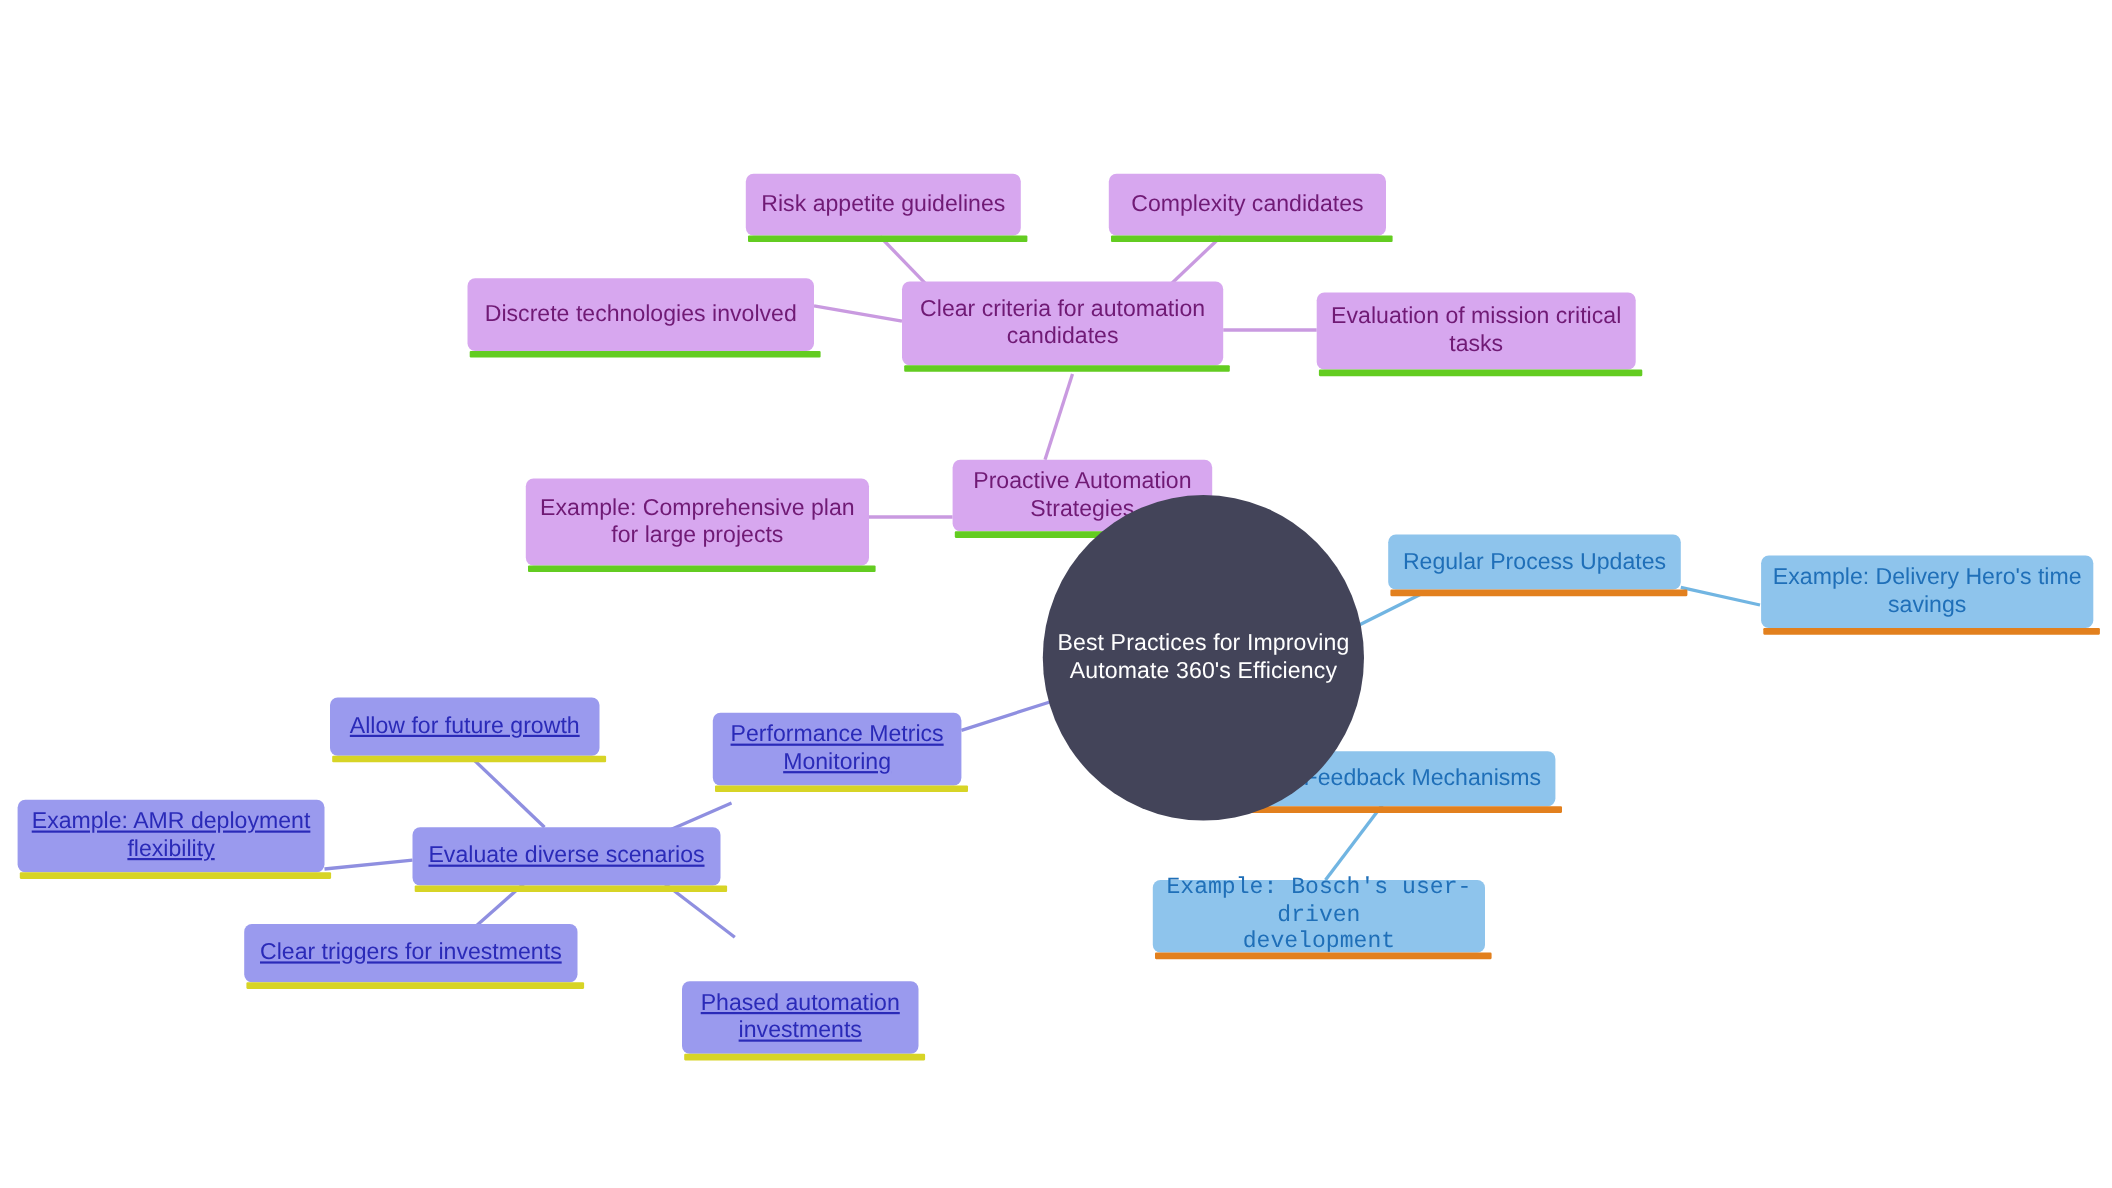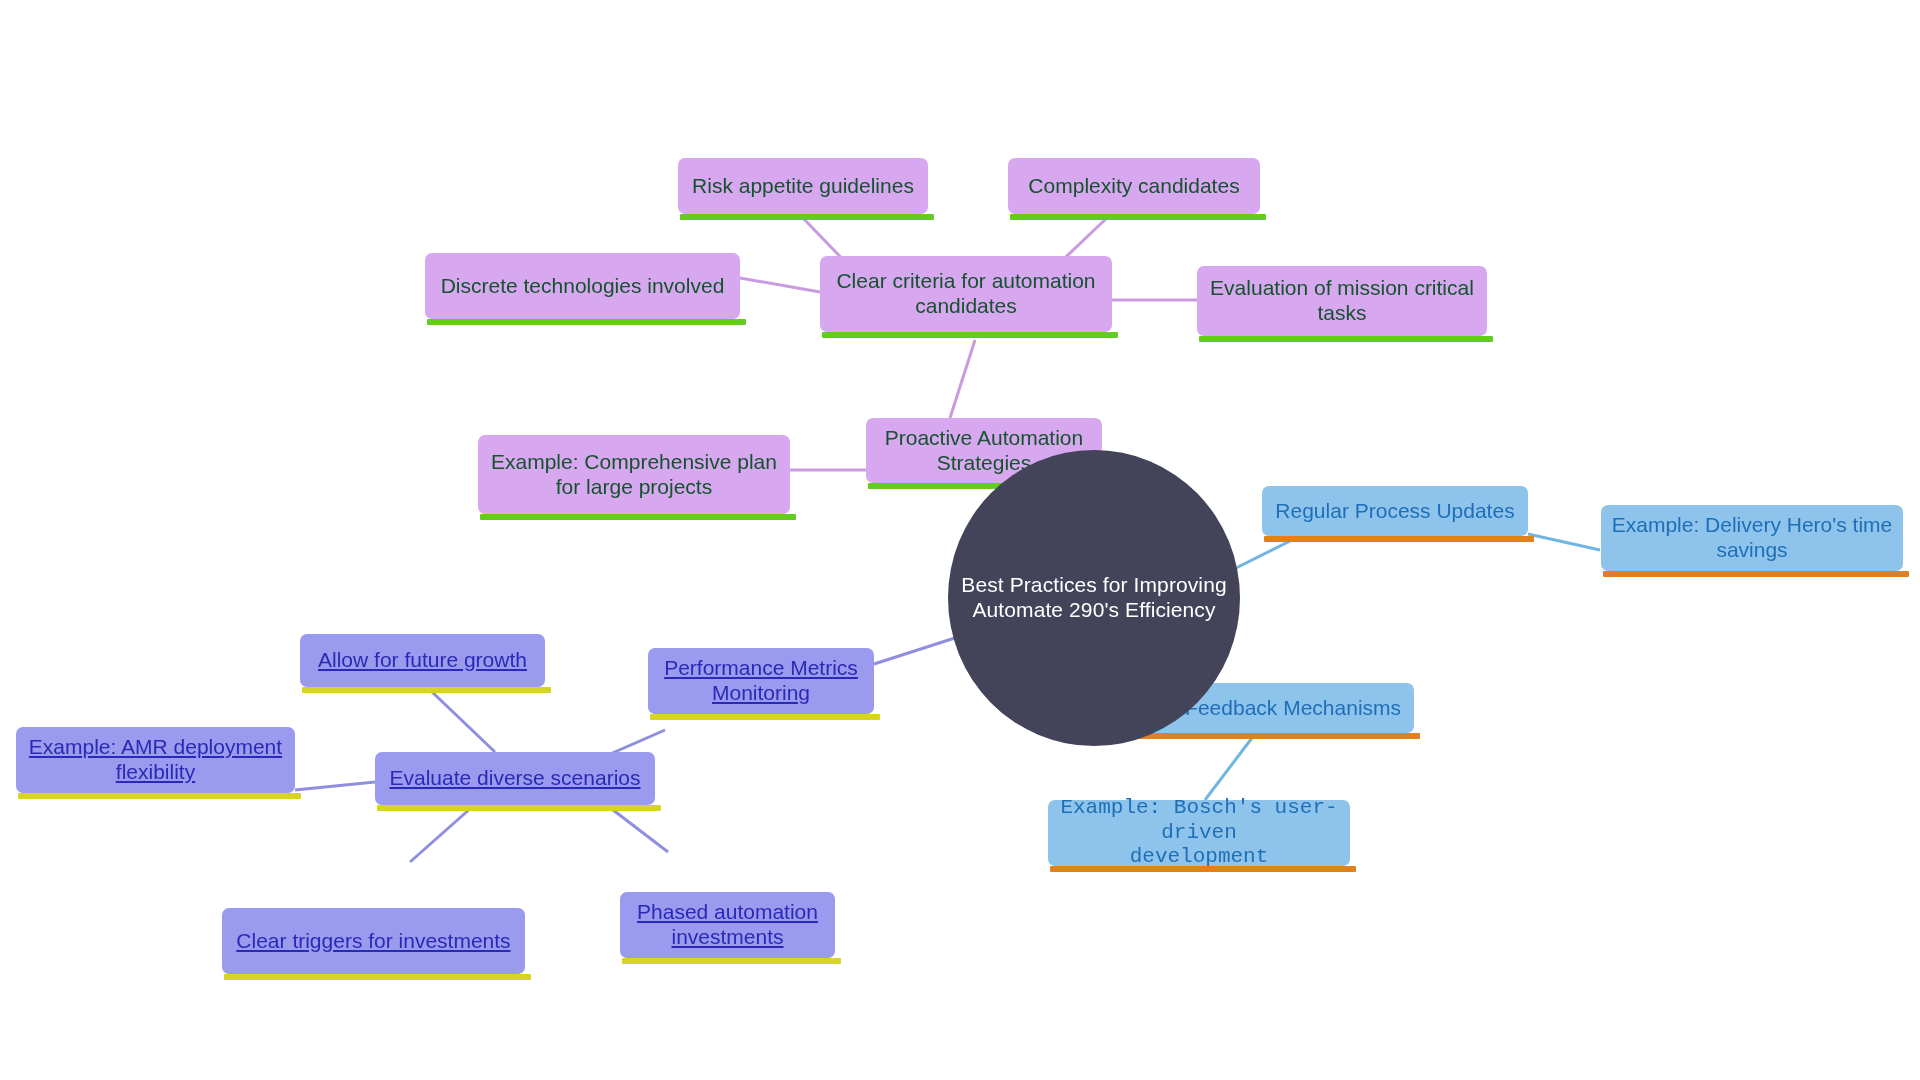--- a/index.html
+++ b/index.html
@@ -58,21 +58,21 @@
     position: absolute;
     left: 2px;
     right: -6px;
     bottom: -6px;
     height: 6px;
     border-radius: 1px;
   }
   
   .node.purple {
     background: #d7a7ef;
-    color: #14532d;
+    color: #701a75;
   }
   .node.purple::after { background: #63cc21; }
 
   
   .node.peri {
     background: #9a9aee;
     color: #2a2ab8;
     text-decoration: underline;
   }
   .node.peri::after { background: #d7d426; }
@@ -107,21 +107,21 @@
     <line x1="600" y1="800" x2="668" y2="852" stroke="#8f8fe0" stroke-width="3"></line>
 
     <line x1="1232" y1="570" x2="1292" y2="540" stroke="#71b5e2" stroke-width="3"></line>
     <line x1="1528" y1="534" x2="1600" y2="550" stroke="#71b5e2" stroke-width="3"></line>
     <line x1="1190" y1="690" x2="1240" y2="700" stroke="#71b5e2" stroke-width="3"></line>
     <line x1="1258" y1="730" x2="1205" y2="800" stroke="#71b5e2" stroke-width="3"></line>
   </svg>
 
   <div class="node root" style="left:948px; top:450px; width:292px; height:296px;">
     <span>Best Practices for Improving
-Automate 290's Efficiency</span>
+Automate 360's Efficiency</span>
   </div>
 
   <div class="node card purple" style="left:866px; top:418px; width:236px; height:65px;">
     <span>Proactive Automation
 Strategies</span>
   </div>
 
   <div class="node card purple" style="left:478px; top:435px; width:312px; height:79px;">
     <span>Example: Comprehensive plan
 for large projects</span>
@@ -160,21 +160,21 @@
 
   <div class="node card peri" style="left:300px; top:634px; width:245px; height:53px;">
     <span>Allow for future growth</span>
   </div>
 
   <div class="node card peri" style="left:16px; top:727px; width:279px; height:66px;">
     <span>Example: AMR deployment
 flexibility</span>
   </div>
 
-  <div class="node card peri" style="left:222px; top:908px; width:303px; height:66px;">
+  <div class="node card peri" style="left:222px; top:840px; width:303px; height:53px;">
     <span>Clear triggers for investments</span>
   </div>
 
   <div class="node card peri" style="left:620px; top:848px; width:215px; height:66px;margin-top:44px;">
     <span>Phased automation
 investments</span>
   </div>
 
   <div class="node card blue" style="left:1262px; top:486px; width:266px; height:50px;">
     <span>Regular Process Updates</span>

